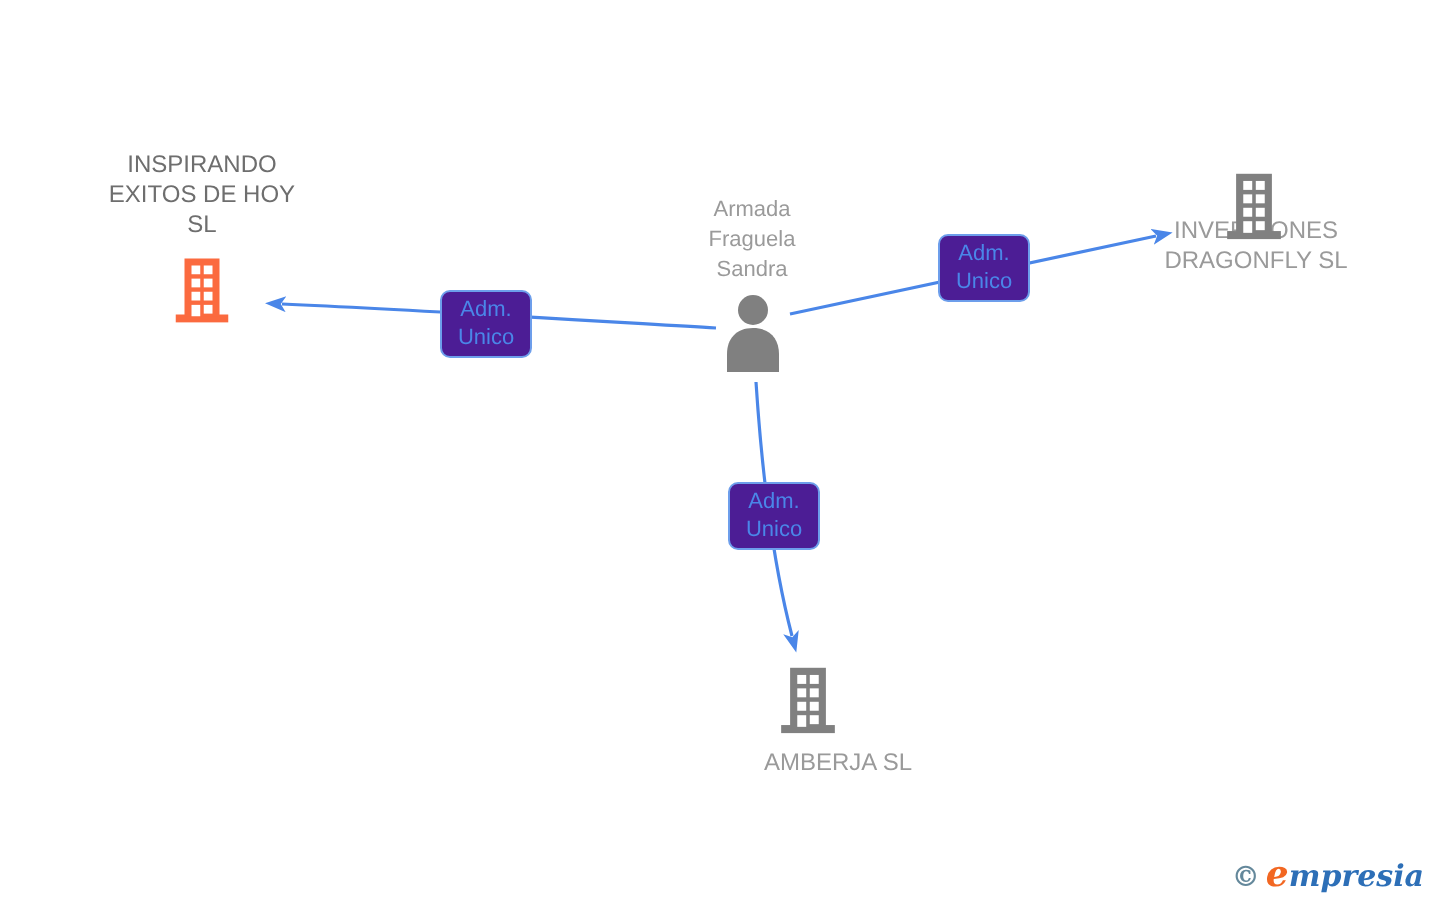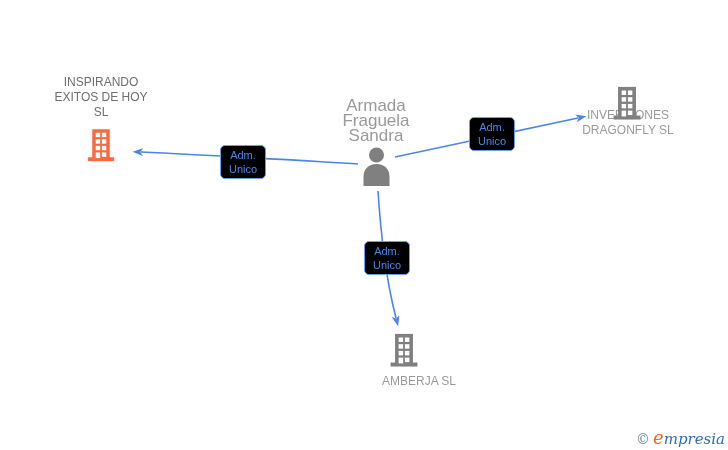--- a/index.html
+++ b/index.html
@@ -20,45 +20,46 @@
     color:#9a9a9a;
     cursor:pointer;
   }
   .company-label.highlight{
     font-weight:normal;
     color:#6e6e6e;
   }
   .person-label{
     position:absolute;z-index:2;
     text-align:center;
-    font-size:17px;line-height:15px;
+    font-size:11px;line-height:15px;
     color:#9a9a9a;
     cursor:pointer;
   }
   .node-icon{position:absolute;z-index:2;cursor:pointer;}
   
   .rel-box{
     position:absolute;z-index:3;
     width:46px;
-    background:#000000;
+    background:#4c1d95;
     border:1px solid #6d9eeb;
     border-radius:5px;
     color:#4a86e8;
     font-size:11px;line-height:14px;
     text-align:center;
     padding:2px 0;
     box-sizing:border-box;
   }
   
   .brand{
-    position:absolute;right:3px;bottom:2px;z-index:4;
+    position:absolute;right:16px;bottom:2px;z-index:4;
     font-style:italic;
     font-family:"DejaVu Serif", serif;
     white-space:nowrap;
     cursor:pointer;
+    font-weight:bold;
   }
   .brand .copy{color:#64889b;font-size:14px;font-style:normal;margin-right:3px;}
   .brand .e{color:#f26722;font-size:18px;}
   .brand .rest{color:#2d6fb7;font-size:15px;}
 </style>
 </head>
 <body>
 
 <div id="canvas">
 

